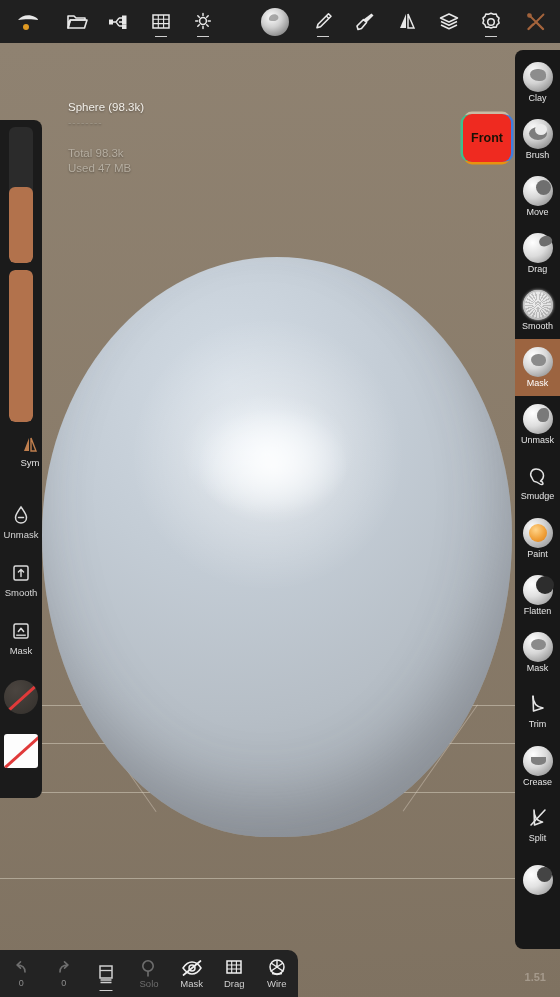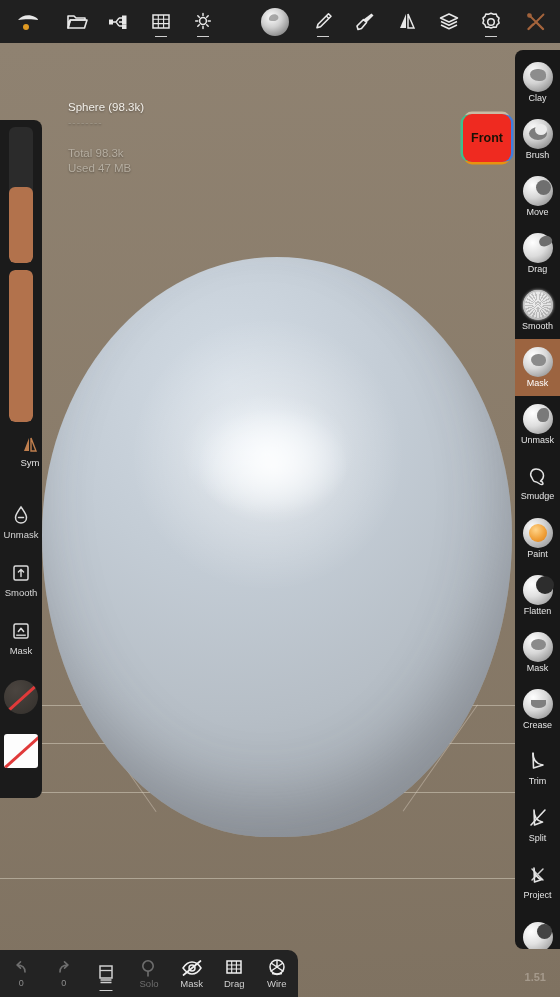--- a/index.html
+++ b/index.html
@@ -455,49 +455,42 @@
   </div>
 
   <div class="rp-tool">
     <span class="orb" style="background:radial-gradient(circle at 34% 28%,#ffffff,#d6d6d6 45%,#8f8f8f 88%,#6a6a6a 100%);">
       <span style="position:absolute;left:8px;top:7px;width:15px;height:11px;border-radius:50%;background:#8a8a8a;"></span>
     </span>
     <span class="lbl">Mask</span>
   </div>
 
   <div class="rp-tool">
-    <span class="orb" style="background:radial-gradient(circle at 34% 28%,#ffffff,#d9d9d9 45%,#949494 88%,#6d6d6d 100%);">
-      <span style="position:absolute;left:8px;top:11px;width:15px;height:8px;border-radius:0 0 50% 50%;background:#7f7f7f;"></span>
-    </span>
-    <span class="lbl">Crease</span>
-  </div>
-
-  <div class="rp-tool">
     <svg width="28" height="28" viewBox="0 0 28 28">
       <path d="M9 6 C9 13 12 17 19 18" fill="none" stroke="#e4e4e4" stroke-width="1.6" stroke-linecap="round"></path>
       <path d="M19 18 L9.5 21 L9 6" fill="none" stroke="#e4e4e4" stroke-width="1.6" stroke-linejoin="round"></path>
     </svg>
     <span class="lbl">Trim</span>
   </div>
 
   <div class="rp-tool">
+    <span class="orb" style="background:radial-gradient(circle at 34% 28%,#ffffff,#d9d9d9 45%,#949494 88%,#6d6d6d 100%);">
+      <span style="position:absolute;left:8px;top:11px;width:15px;height:8px;border-radius:0 0 50% 50%;background:#7f7f7f;"></span>
+    </span>
+    <span class="lbl">Crease</span>
+  </div>
+
+  <div class="rp-tool">
     <svg width="28" height="28" viewBox="0 0 28 28">
       <path d="M10 6 C10 13 12.5 17 18.5 18 L10.5 21 Z" fill="none" stroke="#e4e4e4" stroke-width="1.6" stroke-linejoin="round"></path>
       <path d="M7 21 L21 6" stroke="#e4e4e4" stroke-width="1.6" stroke-linecap="round"></path>
     </svg>
     <span class="lbl">Split</span>
   </div>
 
-  <div class="rp-tool">
-    <svg width="28" height="28" viewBox="0 0 28 28">
-      <path d="M10 7 C10 13.5 12.5 17 18 18.5 L10.5 21 Z" fill="none" stroke="#e4e4e4" stroke-width="1.6" stroke-linejoin="round"></path>
-      <path d="M8 8 L19 19 M19 8 L8 19" stroke="#e4e4e4" stroke-width="1.5" stroke-linecap="round" opacity=".9"></path>
-    </svg>
-    <span class="lbl">Project</span>
-  </div>
 
   <div class="rp-tool">
     <span class="orb" style="background:radial-gradient(circle at 28% 32%,#ffffff,#e2e2e2 42%,#9d9d9d 88%,#6f6f6f 100%);">
       <span style="position:absolute;left:14px;top:2px;width:15px;height:15px;border-radius:50%;background:#444;"></span>
     </span>
     <span class="lbl"></span>
   </div>
 </div>
 
 <div id="bottombar">

